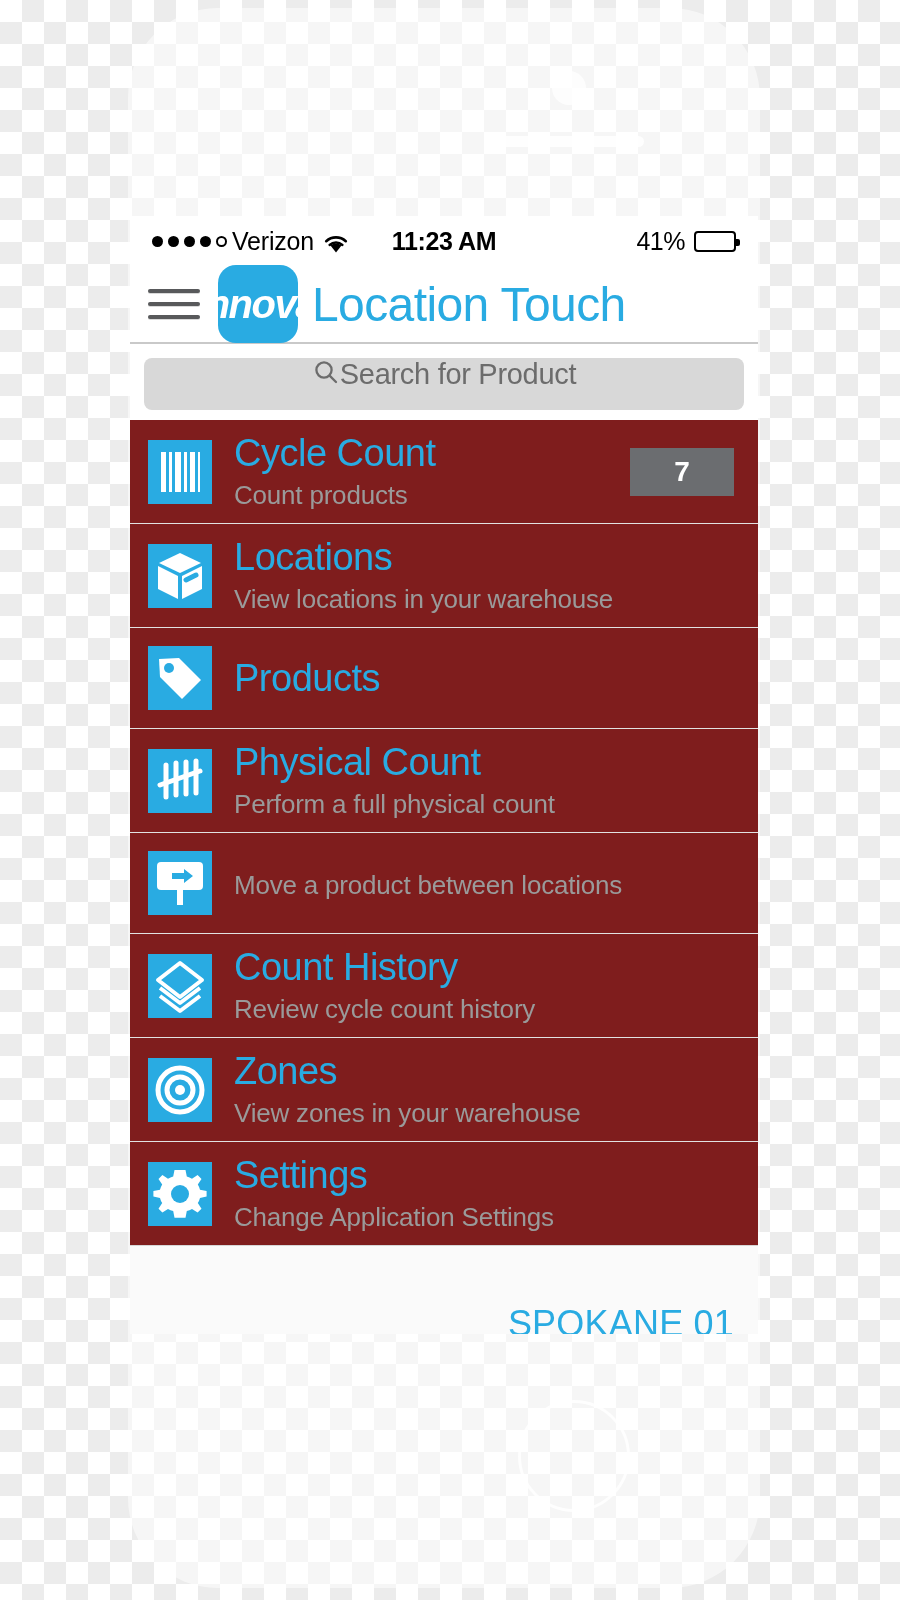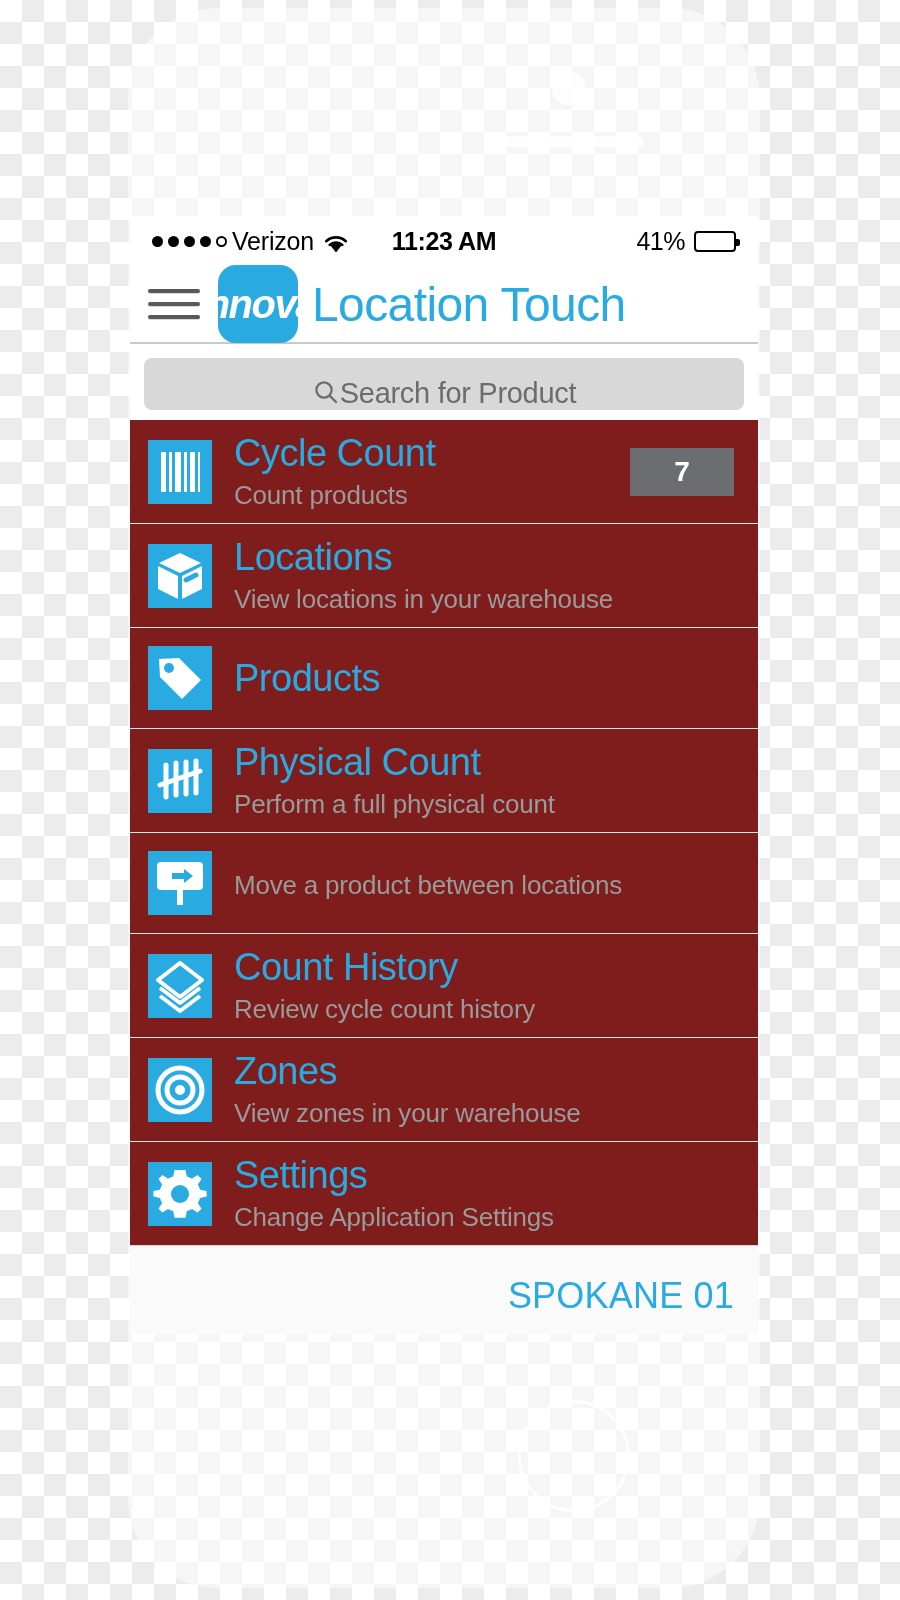--- a/index.html
+++ b/index.html
@@ -133,21 +133,21 @@
   }
   .app-title {
     color: #29abe2; font-size: 48px; font-weight: 400;
     letter-spacing: -0.6px; margin-left: 14px; white-space: nowrap;
   }
 
   
   .search-wrap { padding: 14px 14px 10px 14px; background: #fff; }
   .searchbar {
     height: 52px; background: #d8d8d8; border-radius: 8px;
-    display: flex; align-items: flex-end; justify-content: center; 
+    display: flex; align-items: flex-start; justify-content: center; 
   }
   .search-ph { color: #6c6c6c; font-size: 29px; letter-spacing: -0.3px; }
 
   
   .menu-list { background: #7f1d1d; }
   .menu-item {
     display: flex; align-items: center;
     padding: 12px 16px 12px 18px;
     border-top: 1px solid #e2e2e2;
     min-height: 101px;
@@ -173,21 +173,21 @@
     min-width: 104px; height: 48px;
     display: flex; align-items: center; justify-content: center;
     font-size: 28px; font-weight: bold; flex: none; margin-right: 8px;
   }
 
   
   .footer {
     border-top: 1px solid #d6d6d6;
     background: #fafafa;
     height: 100px;
-    display: flex; align-items: center; justify-content: flex-end;
+    display: flex; align-items: flex-end; justify-content: flex-end;
     padding: 0 24px 0 0;
   }
   .footer-text {
     color: #29abe2; font-size: 36px; letter-spacing: 0.2px;
   }
 </style>
 </head>
 <body>
 
 <div class="phone-ghost">

